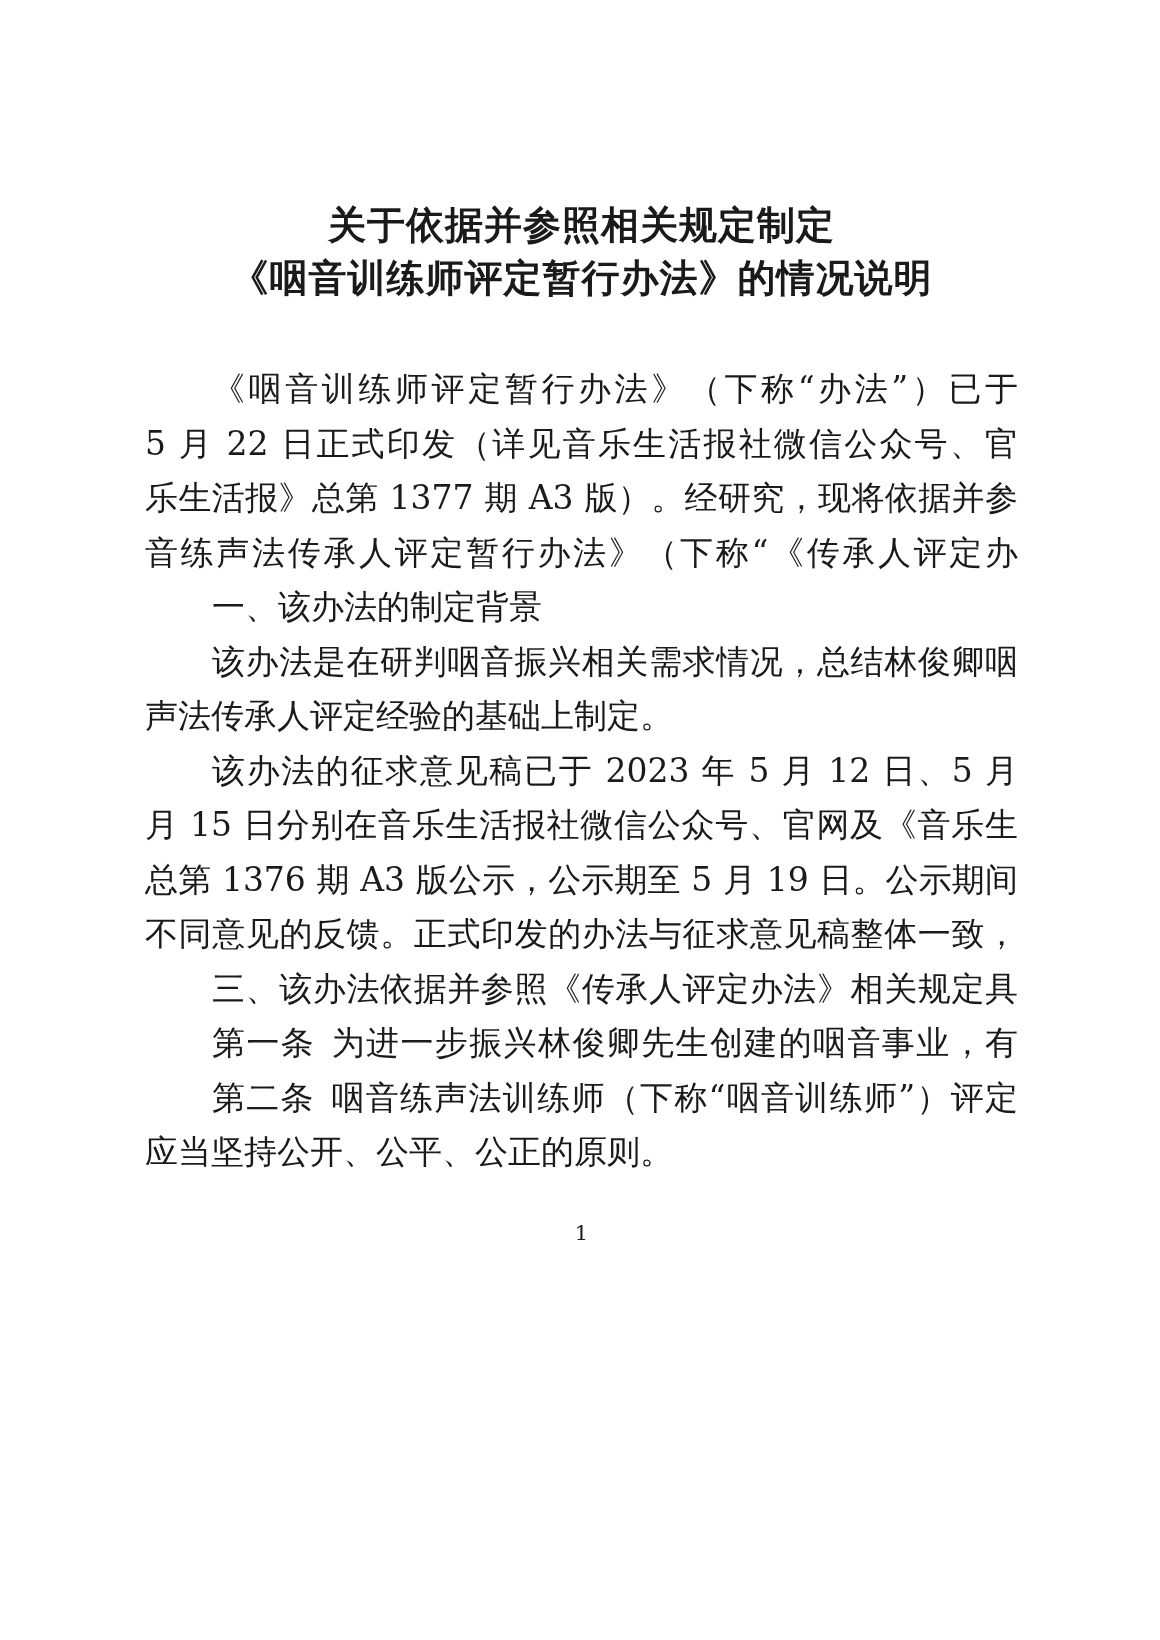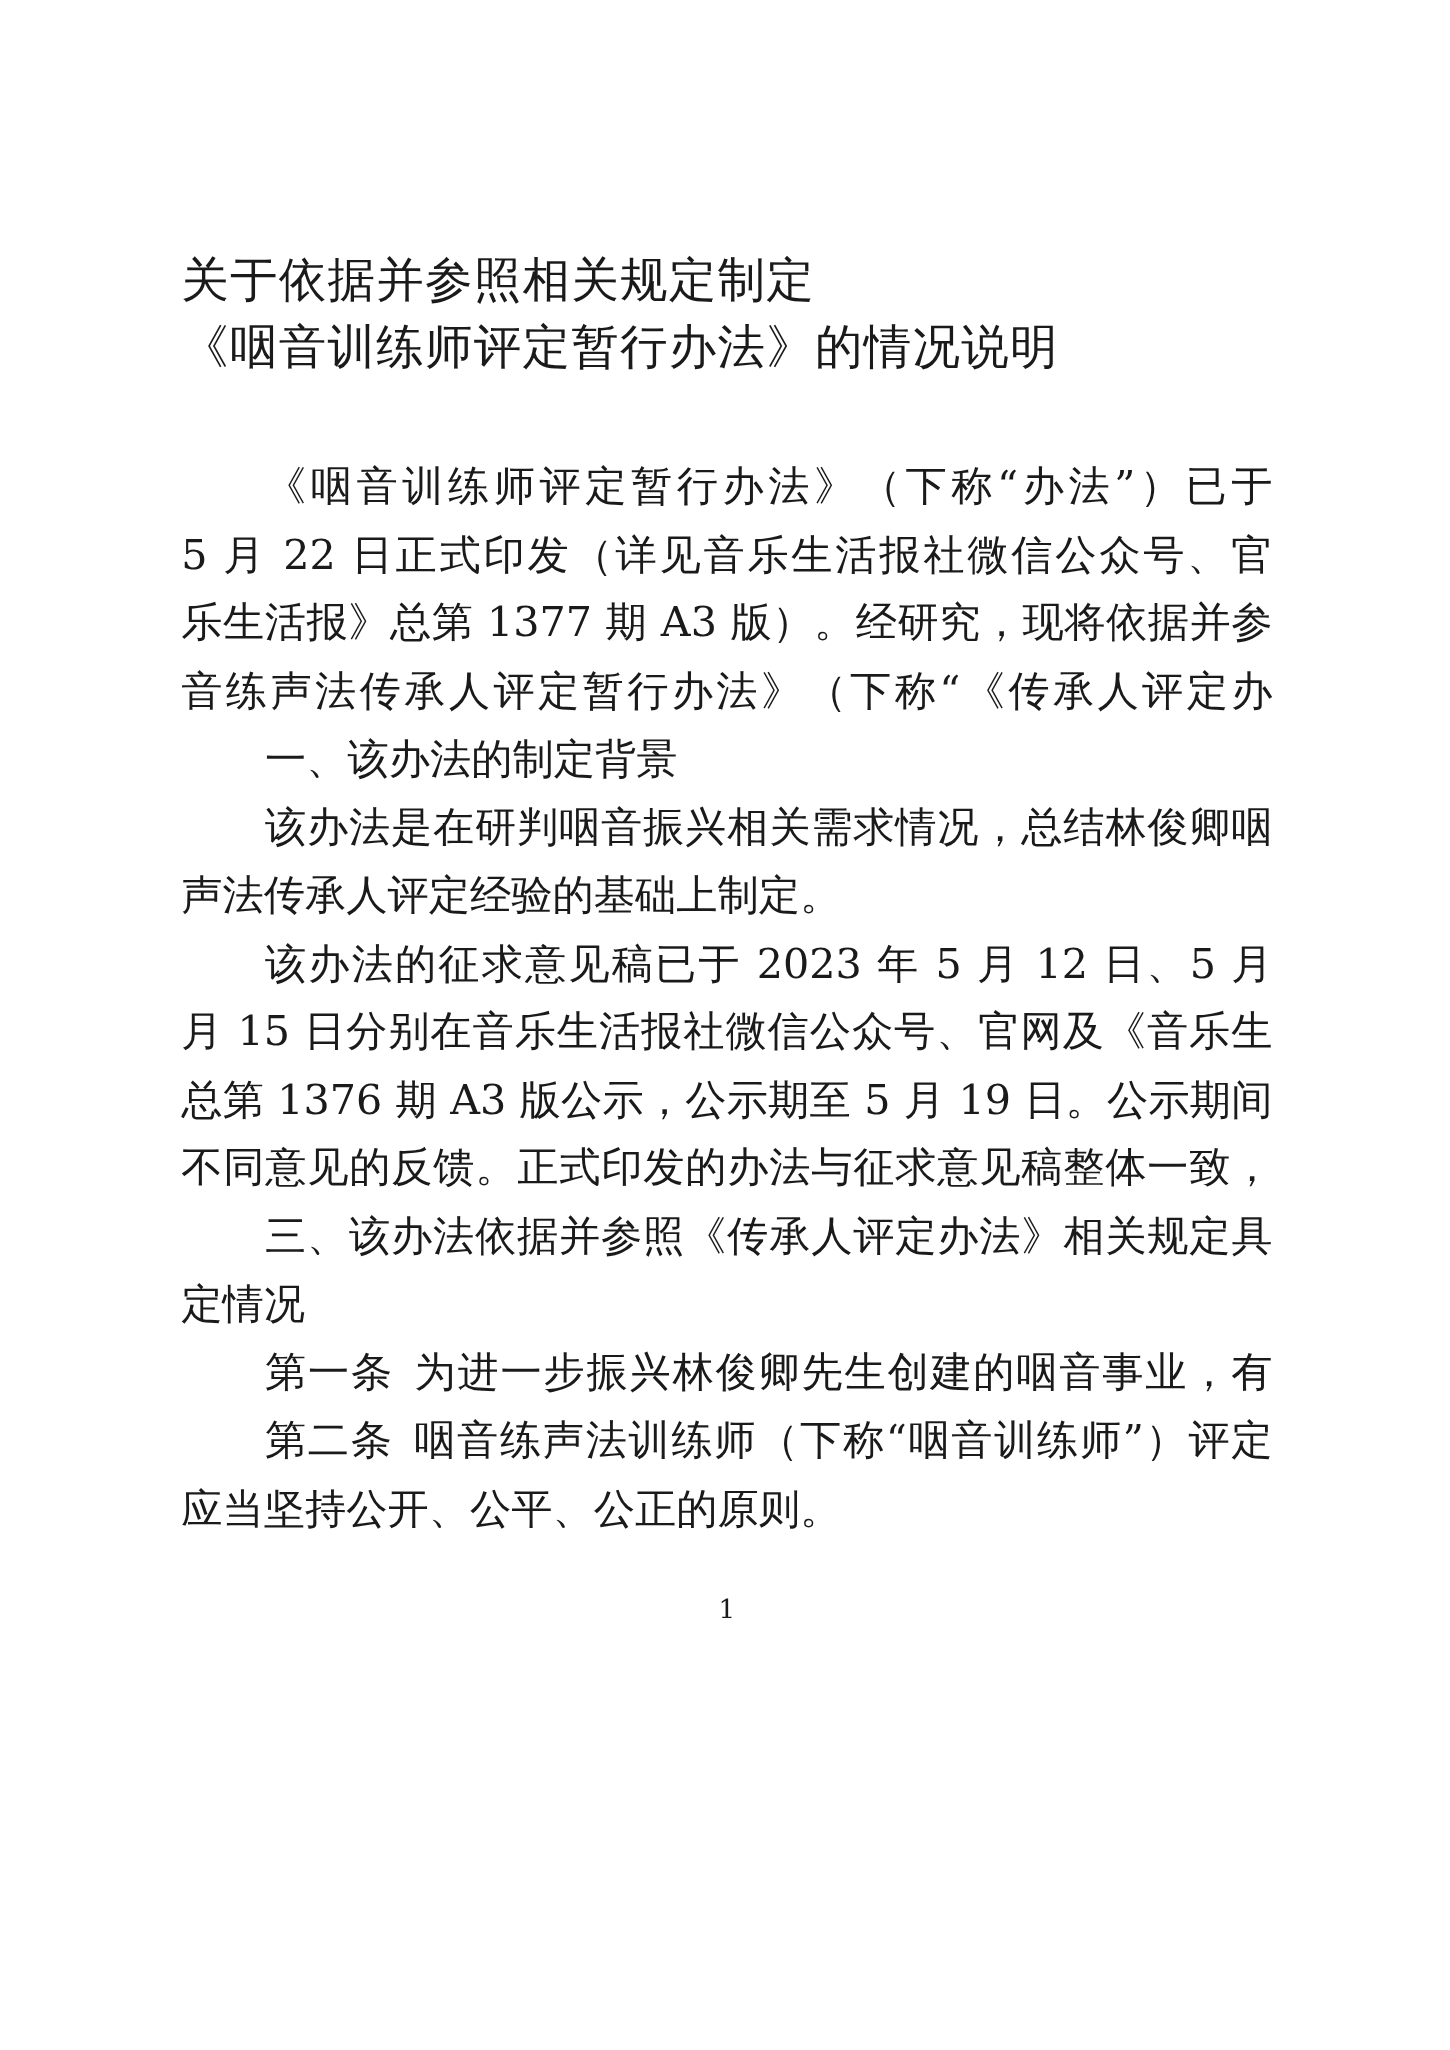--- a/index.html
+++ b/index.html
@@ -13,22 +13,22 @@
     height: 1640px;
     margin: 0 auto;
     background: #ffffff;
     color: #1a1a1a;
     box-sizing: border-box;
     padding: 198px 142px 0 145px;
     overflow: hidden;
     font-family: "DejaVu Serif", "Liberation Serif", serif;
   }
   .doc-title {
-    text-align: left;
-    font-weight: normal;
+    text-align: center;
+    font-weight: bold;
     font-size: 38px;
     line-height: 53px;
     letter-spacing: 1px;
   }
   .body-text {
     margin-top: 58px;
     font-size: 33px;
     line-height: 54.5px;
   }
   .line {
@@ -73,21 +73,20 @@
     <div class="line fill">乐生活报》总第 1377 期 A3 版）。经研究，现将依据并参照《咽</div>
     <div class="line fill">音练声法传承人评定暂行办法》（下称“《传承人评定办法》”）及</div>
     <div class="line indent hei">一、该办法的制定背景</div>
     <div class="line indent fill">该办法是在研判咽音振兴相关需求情况，总结林俊卿咽音练</div>
     <div class="line">声法传承人评定经验的基础上制定。</div>
     <div class="line indent fill">该办法的征求意见稿已于 2023 年 5 月 12 日、5 月 13 日、5</div>
     <div class="line fill">月 15 日分别在音乐生活报社微信公众号、官网及《音乐生活报》</div>
     <div class="line fill">总第 1376 期 A3 版公示，公示期至 5 月 19 日。公示期间未收到</div>
     <div class="line fill">不同意见的反馈。正式印发的办法与征求意见稿整体一致，仅就</div>
     <div class="line indent hei fill">三、该办法依据并参照《传承人评定办法》相关规定具体制</div>
-    <div class="line hei">定情况</div>
     <div class="line indent fill">
       <span class="term">第一条</span><span>为进一步振兴林俊卿先生创建的咽音事业，有序开</span>
     </div>
     <div class="line indent fill">
       <span class="term">第二条</span><span>咽音练声法训练师（下称“咽音训练师”）评定工作</span>
     </div>
     <div class="line">应当坚持公开、公平、公正的原则。</div>
   </div>
 
   <div class="page-num">1</div>

